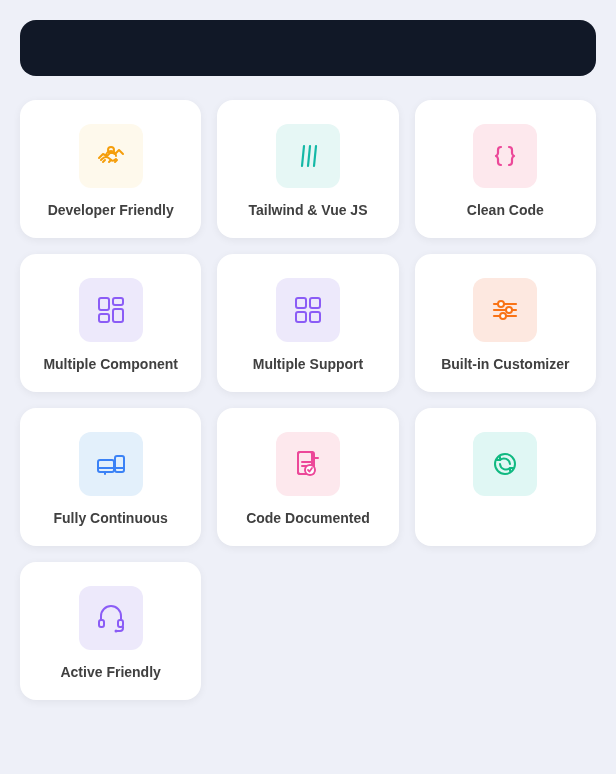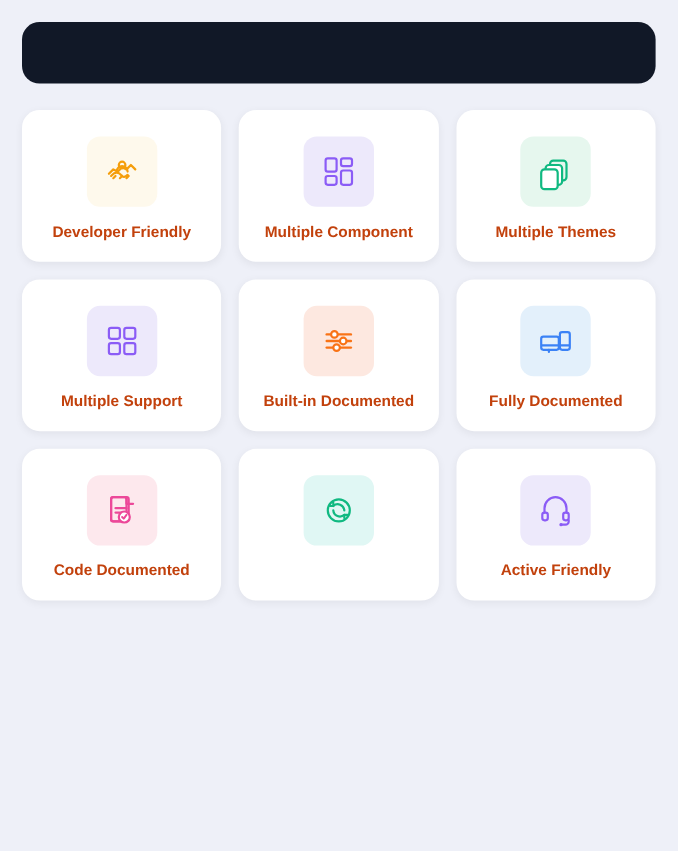--- a/index.html
+++ b/index.html
@@ -46,21 +46,21 @@
       align-items: center;
       justify-content: center;
     }
     .icon-wrap svg {
       width: 36px;
       height: 36px;
     }
     .card-label {
       font-size: 14px;
       font-weight: 600;
-      color: #c2410c;
+      color: #404040;
       text-align: center;
     }
     
     .bg-yellow { background: #fef9ec; }
     .bg-teal   { background: #e6f7f5; }
     .bg-pink   { background: #fde8ed; }
     .bg-purple { background: #ede9fb; }
     .bg-green  { background: #e6f7ee; }
     .bg-violet { background: #ede9fb; }
     .bg-cyan   { background: #e3f8fb; }
@@ -88,39 +88,48 @@
       <path d="M6 20l4-4 4 2 4-4 4 2 4-4 4 4" stroke="#f59e0b" stroke-width="2" stroke-linecap="round" stroke-linejoin="round"></path>
       <path d="M10 24l2-2m4 2l2-2m4 2l2-2" stroke="#f59e0b" stroke-width="2" stroke-linecap="round"></path>
       <circle cx="18" cy="12" r="3" stroke="#f59e0b" stroke-width="2"></circle>
       <path d="M13 18c0-2.76 2.24-5 5-5s5 2.24 5 5" stroke="#f59e0b" stroke-width="2" stroke-linecap="round"></path>
       <path d="M8 22c1-1 2.5-3 5-3s4 2 5 3 3 1 5-1" stroke="#f59e0b" stroke-width="2" stroke-linecap="round"></path>
     </svg>
       </div>
       <div class="card-label">Developer Friendly</div>
     </div>
     <div class="card">
+      <div class="icon-wrap bg-teal">
+        <svg viewBox="0 0 36 36" fill="none" xmlns="http://www.w3.org/2000/svg">
+      <line x1="14" y1="8" x2="12" y2="28" stroke="#14b8a6" stroke-width="2.2" stroke-linecap="round"></line>
+      <line x1="20" y1="8" x2="18" y2="28" stroke="#14b8a6" stroke-width="2.2" stroke-linecap="round"></line>
+      <line x1="26" y1="8" x2="24" y2="28" stroke="#14b8a6" stroke-width="2.2" stroke-linecap="round"></line>
+    </svg>
+      </div>
+      <div class="card-label">Tailwind &amp; Vue JS</div>
+    </div>
+    <div class="card">
+      <div class="icon-wrap bg-pink">
+        <svg viewBox="0 0 36 36" fill="none" xmlns="http://www.w3.org/2000/svg">
+      <path d="M14 9c-2 0-3 1-3 3v3c0 2-2 3-2 3s2 1 2 3v3c0 2 1 3 3 3" stroke="#ec4899" stroke-width="2.2" stroke-linecap="round" stroke-linejoin="round"></path>
+      <path d="M22 9c2 0 3 1 3 3v3c0 2 2 3 2 3s-2 1-2 3v3c0 2-1 3-3 3" stroke="#ec4899" stroke-width="2.2" stroke-linecap="round" stroke-linejoin="round"></path>
+    </svg>
+      </div>
+      <div class="card-label">Clean Code</div>
+    </div>
+    <div class="card">
       <div class="icon-wrap bg-purple">
         <svg viewBox="0 0 36 36" fill="none" xmlns="http://www.w3.org/2000/svg">
       <rect x="6" y="6" width="10" height="12" rx="2" stroke="#8b5cf6" stroke-width="2"></rect>
       <rect x="20" y="6" width="10" height="7" rx="2" stroke="#8b5cf6" stroke-width="2"></rect>
       <rect x="6" y="22" width="10" height="8" rx="2" stroke="#8b5cf6" stroke-width="2"></rect>
       <rect x="20" y="17" width="10" height="13" rx="2" stroke="#8b5cf6" stroke-width="2"></rect>
     </svg>
       </div>
       <div class="card-label">Multiple Component</div>
-    </div>
-    <div class="card">
-      <div class="icon-wrap bg-green">
-        <svg viewBox="0 0 36 36" fill="none" xmlns="http://www.w3.org/2000/svg">
-      <rect x="13" y="8" width="15" height="18" rx="3" stroke="#10b981" stroke-width="2"></rect>
-      <rect x="9" y="12" width="15" height="18" rx="3" stroke="#10b981" stroke-width="2" fill="#fff"></rect>
-      <rect x="5" y="16" width="15" height="18" rx="3" stroke="#10b981" stroke-width="2" fill="#fff"></rect>
-    </svg>
-      </div>
-      <div class="card-label">Multiple Themes</div>
     </div>
     <div class="card">
       <div class="icon-wrap bg-violet">
         <svg viewBox="0 0 36 36" fill="none" xmlns="http://www.w3.org/2000/svg">
       <rect x="6" y="6" width="10" height="10" rx="2" stroke="#8b5cf6" stroke-width="2"></rect>
       <rect x="20" y="6" width="10" height="10" rx="2" stroke="#8b5cf6" stroke-width="2"></rect>
       <rect x="6" y="20" width="10" height="10" rx="2" stroke="#8b5cf6" stroke-width="2"></rect>
       <rect x="20" y="20" width="10" height="10" rx="2" stroke="#8b5cf6" stroke-width="2"></rect>
     </svg>
       </div>
@@ -130,33 +139,33 @@
       <div class="icon-wrap bg-orange">
         <svg viewBox="0 0 36 36" fill="none" xmlns="http://www.w3.org/2000/svg">
       <line x1="7" y1="12" x2="29" y2="12" stroke="#f97316" stroke-width="2.2" stroke-linecap="round"></line>
       <line x1="7" y1="18" x2="29" y2="18" stroke="#f97316" stroke-width="2.2" stroke-linecap="round"></line>
       <line x1="7" y1="24" x2="29" y2="24" stroke="#f97316" stroke-width="2.2" stroke-linecap="round"></line>
       <circle cx="14" cy="12" r="3" fill="#fff" stroke="#f97316" stroke-width="2"></circle>
       <circle cx="22" cy="18" r="3" fill="#fff" stroke="#f97316" stroke-width="2"></circle>
       <circle cx="16" cy="24" r="3" fill="#fff" stroke="#f97316" stroke-width="2"></circle>
     </svg>
       </div>
-      <div class="card-label">Built-in Documented</div>
+      <div class="card-label">Built-in Customizer</div>
     </div>
     <div class="card">
       <div class="icon-wrap bg-blue">
         <svg viewBox="0 0 36 36" fill="none" xmlns="http://www.w3.org/2000/svg">
       <rect x="5" y="14" width="16" height="12" rx="2" stroke="#3b82f6" stroke-width="2"></rect>
       <line x1="5" y1="22" x2="21" y2="22" stroke="#3b82f6" stroke-width="2"></line>
       <rect x="22" y="10" width="9" height="16" rx="2" stroke="#3b82f6" stroke-width="2"></rect>
       <line x1="22" y1="22" x2="31" y2="22" stroke="#3b82f6" stroke-width="2"></line>
       <line x1="12" y1="26" x2="12" y2="28" stroke="#3b82f6" stroke-width="2" stroke-linecap="round"></line>
     </svg>
       </div>
-      <div class="card-label">Fully Documented</div>
+      <div class="card-label">Fully Continuous</div>
     </div>
     <div class="card">
       <div class="icon-wrap bg-red">
         <svg viewBox="0 0 36 36" fill="none" xmlns="http://www.w3.org/2000/svg">
       <rect x="8" y="6" width="16" height="22" rx="2" stroke="#ec4899" stroke-width="2"></rect>
       <path d="M22 6v6h6" stroke="#ec4899" stroke-width="2" stroke-linecap="round" stroke-linejoin="round"></path>
       <rect x="8" y="6" width="14" height="22" rx="2" stroke="#ec4899" stroke-width="2"></rect>
       <line x1="12" y1="16" x2="22" y2="16" stroke="#ec4899" stroke-width="2" stroke-linecap="round"></line>
       <line x1="12" y1="20" x2="19" y2="20" stroke="#ec4899" stroke-width="2" stroke-linecap="round"></line>
       <circle cx="20" cy="24" r="5" fill="#fff" stroke="#ec4899" stroke-width="2"></circle>

